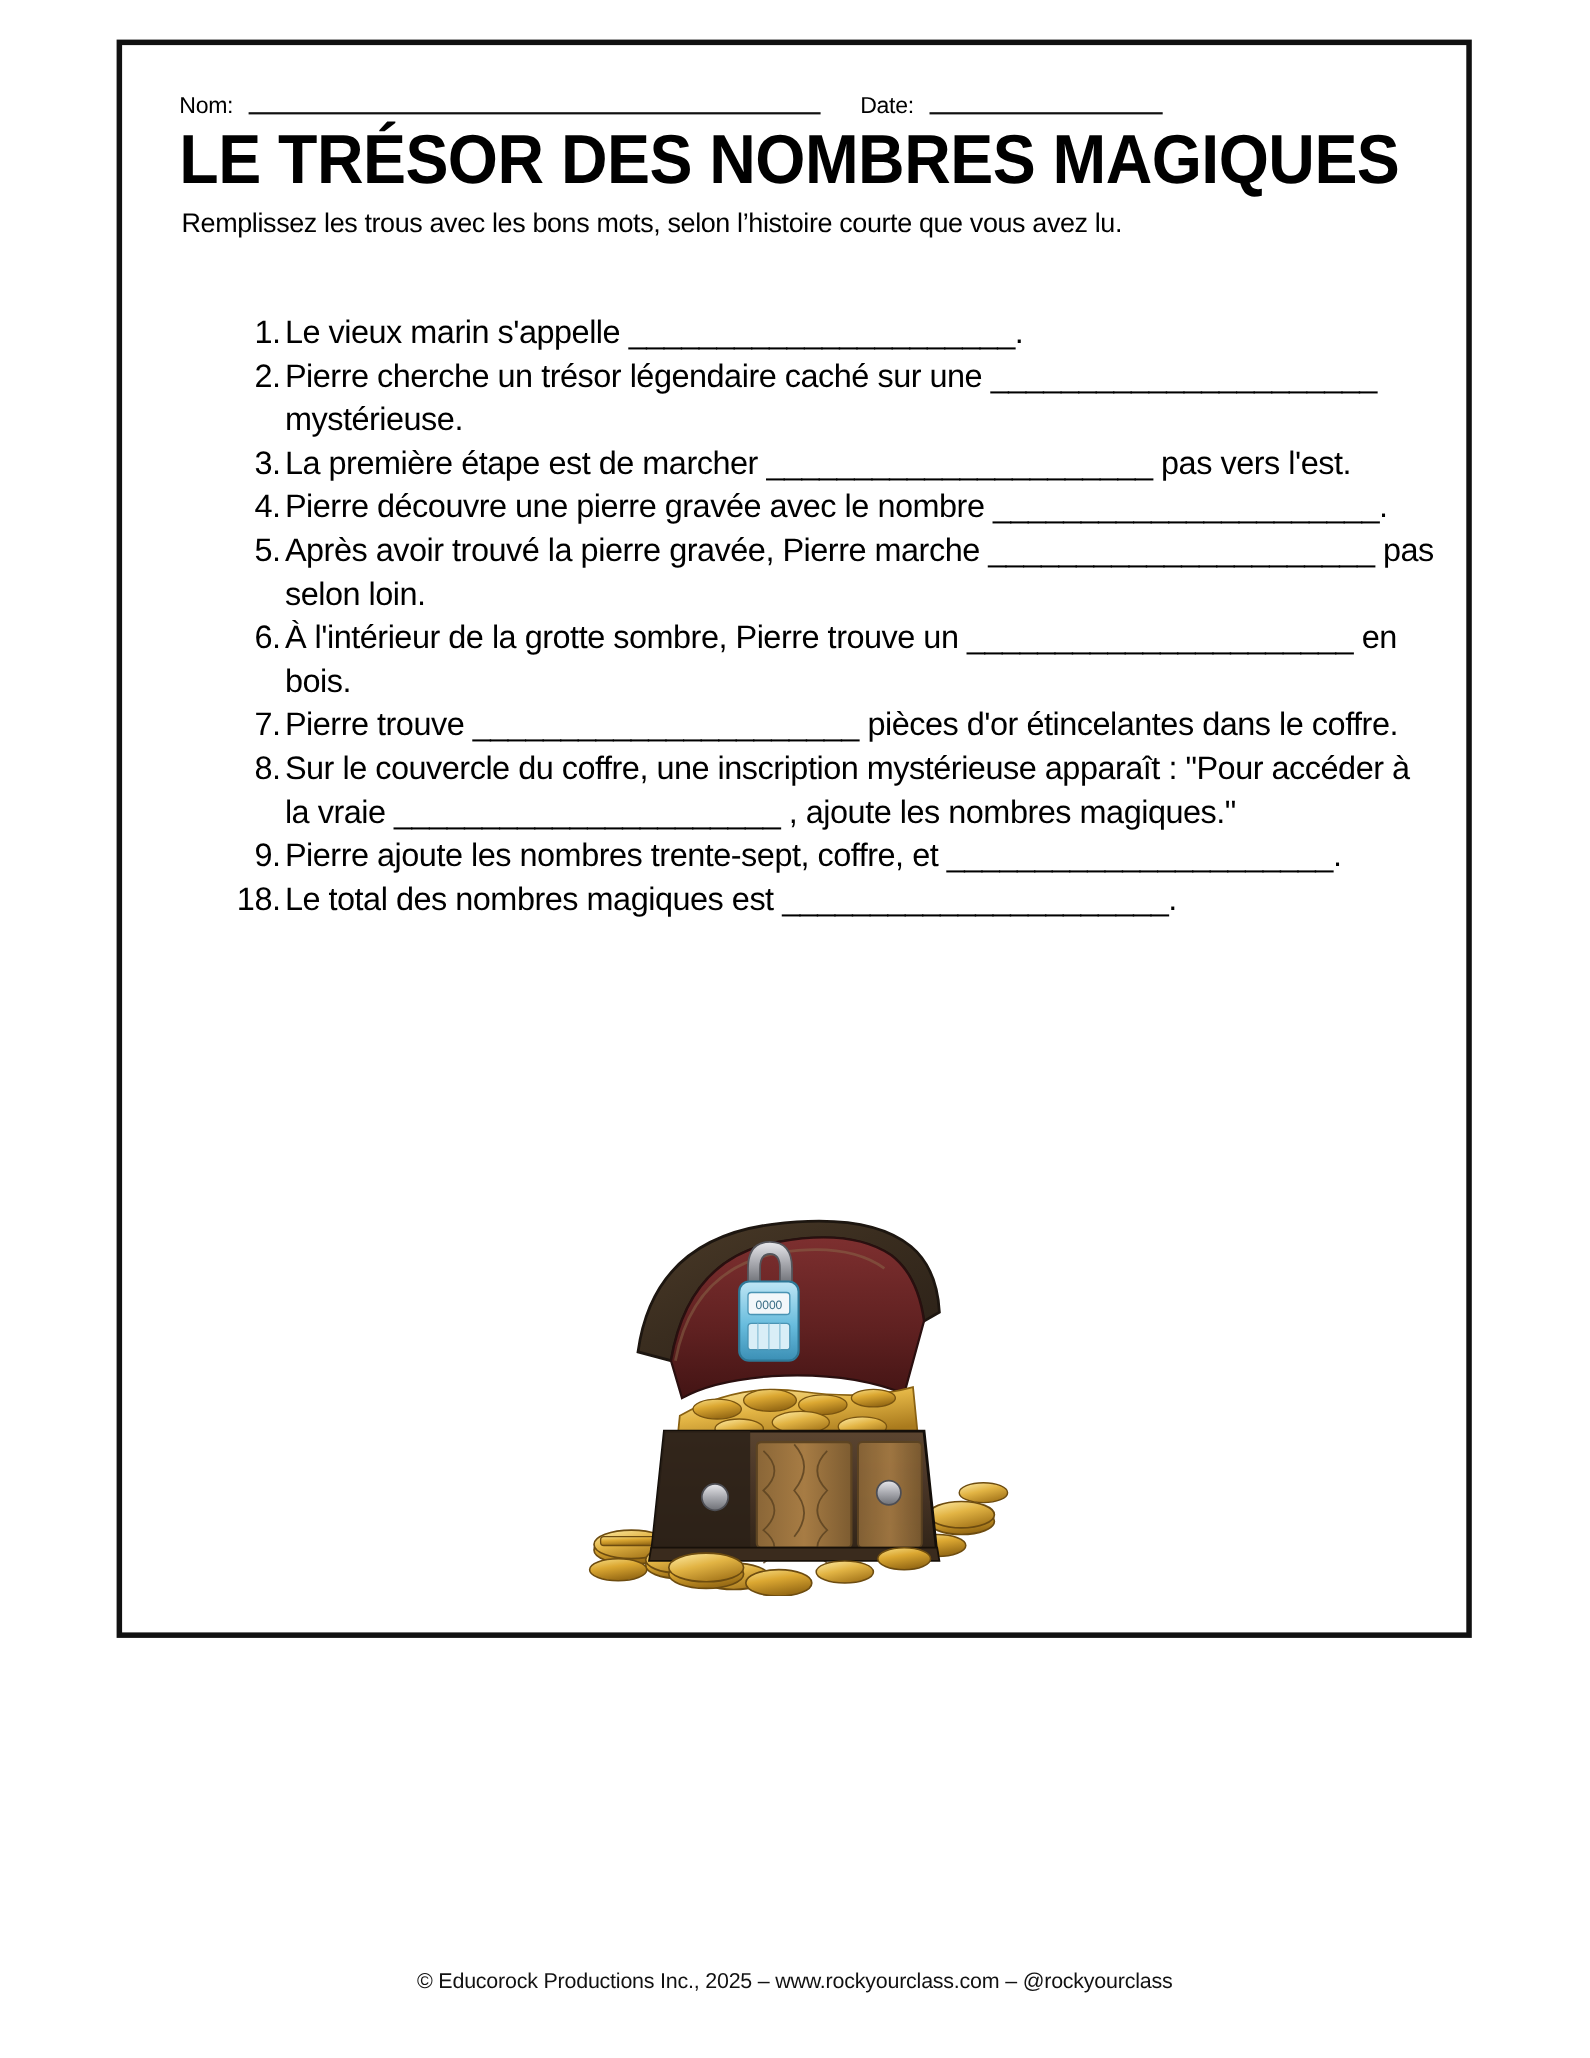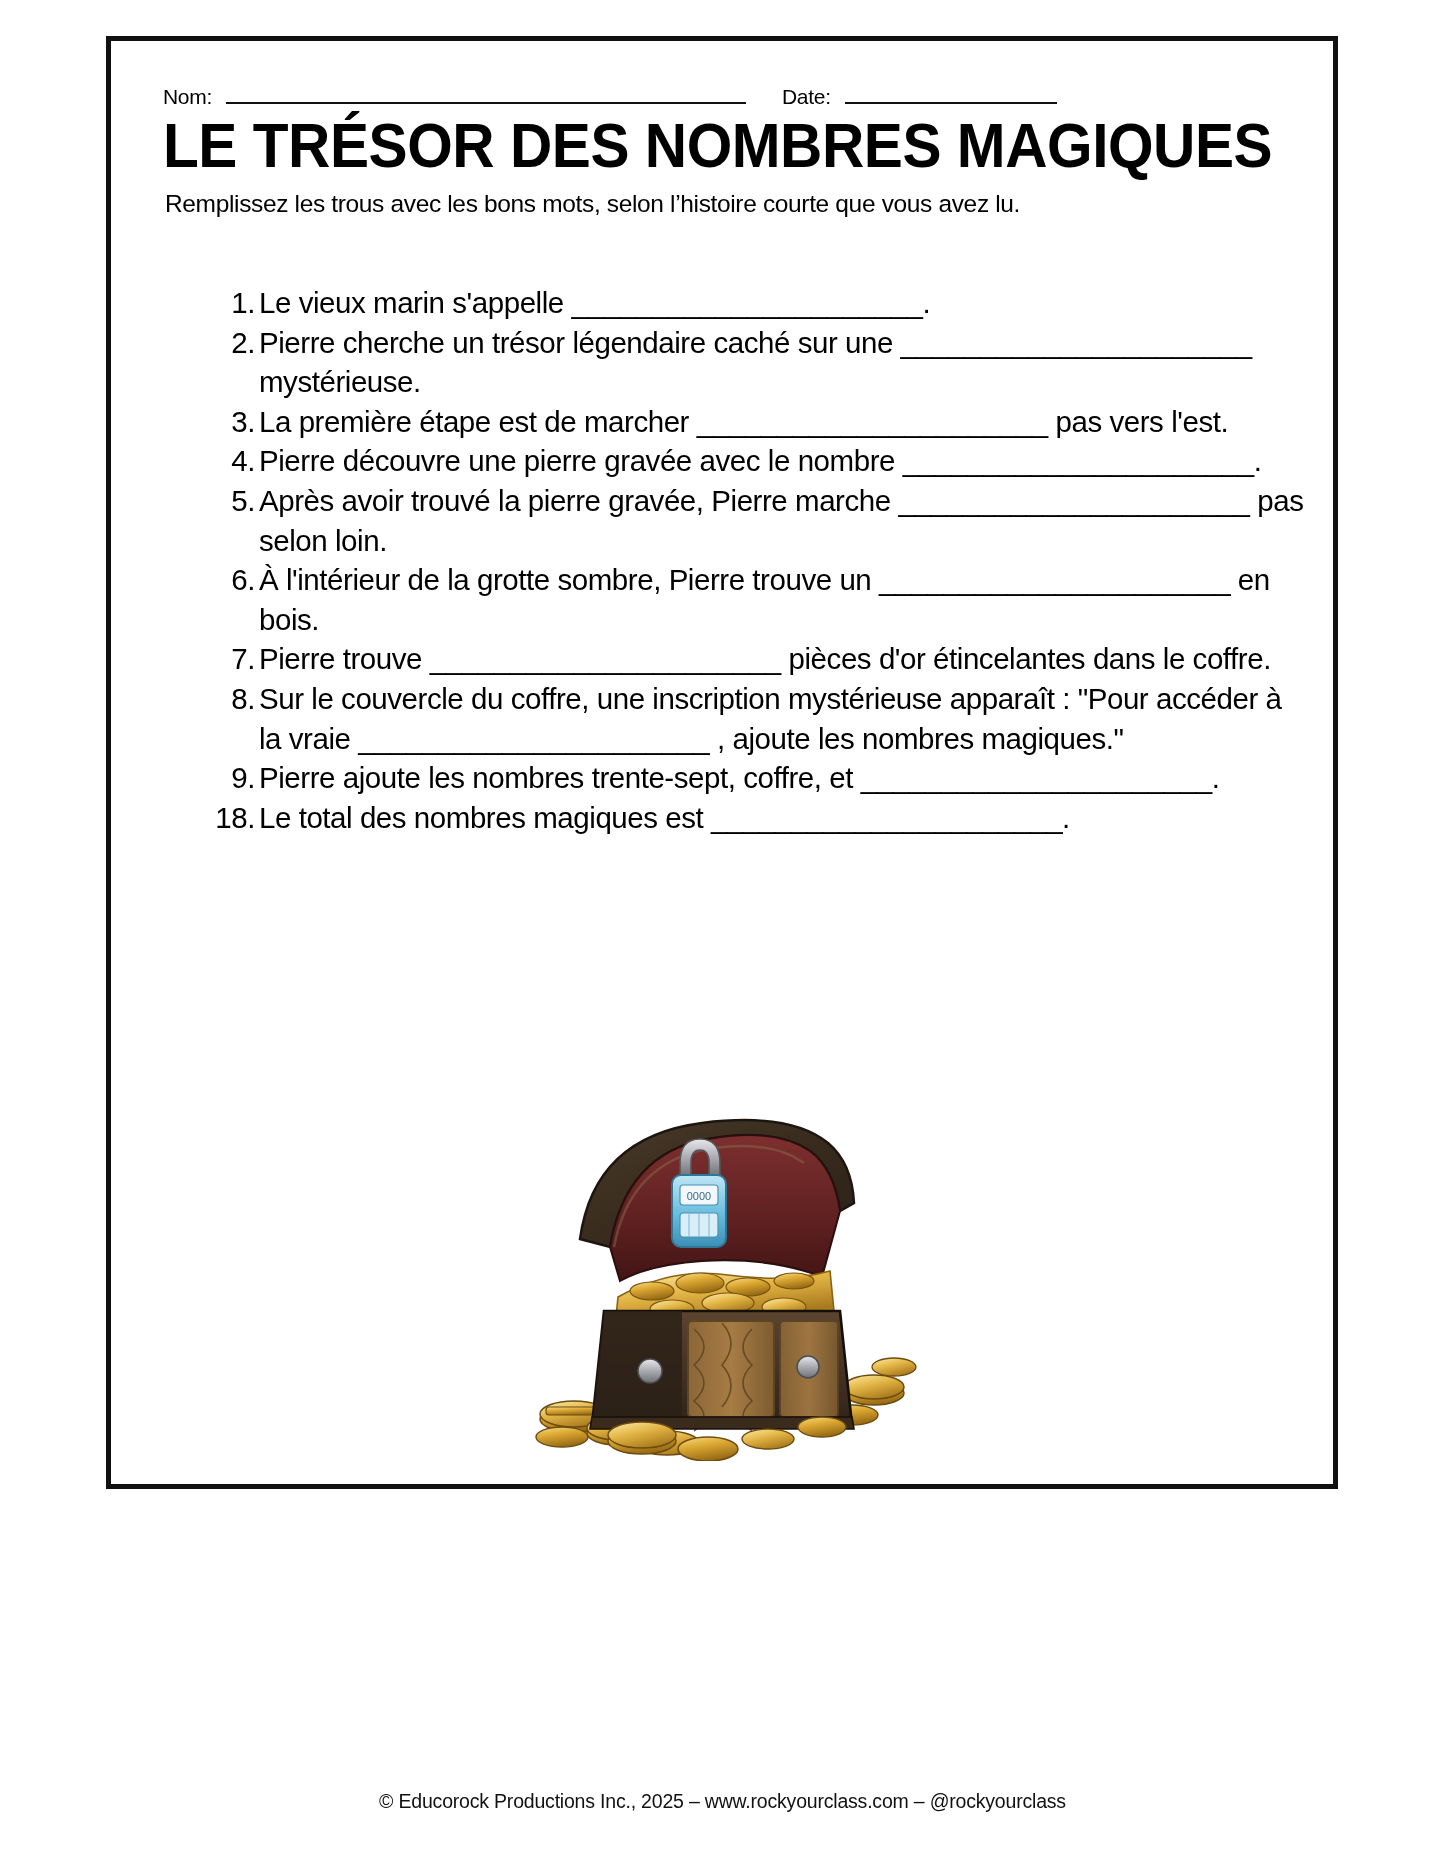--- a/index.html
+++ b/index.html
@@ -126,21 +126,21 @@
 
   
   .chest-wrap {
     position: absolute;
     left: 0;
     right: 0;
     top: 1020px;
     height: 400px;
     display: flex;
     justify-content: center;
-    align-items: flex-end;
+    align-items: flex-start;
   }
   .chest {
     position: relative;
     width: 400px;
     height: 390px;
   }
 
   
   .footer {
     position: absolute;

